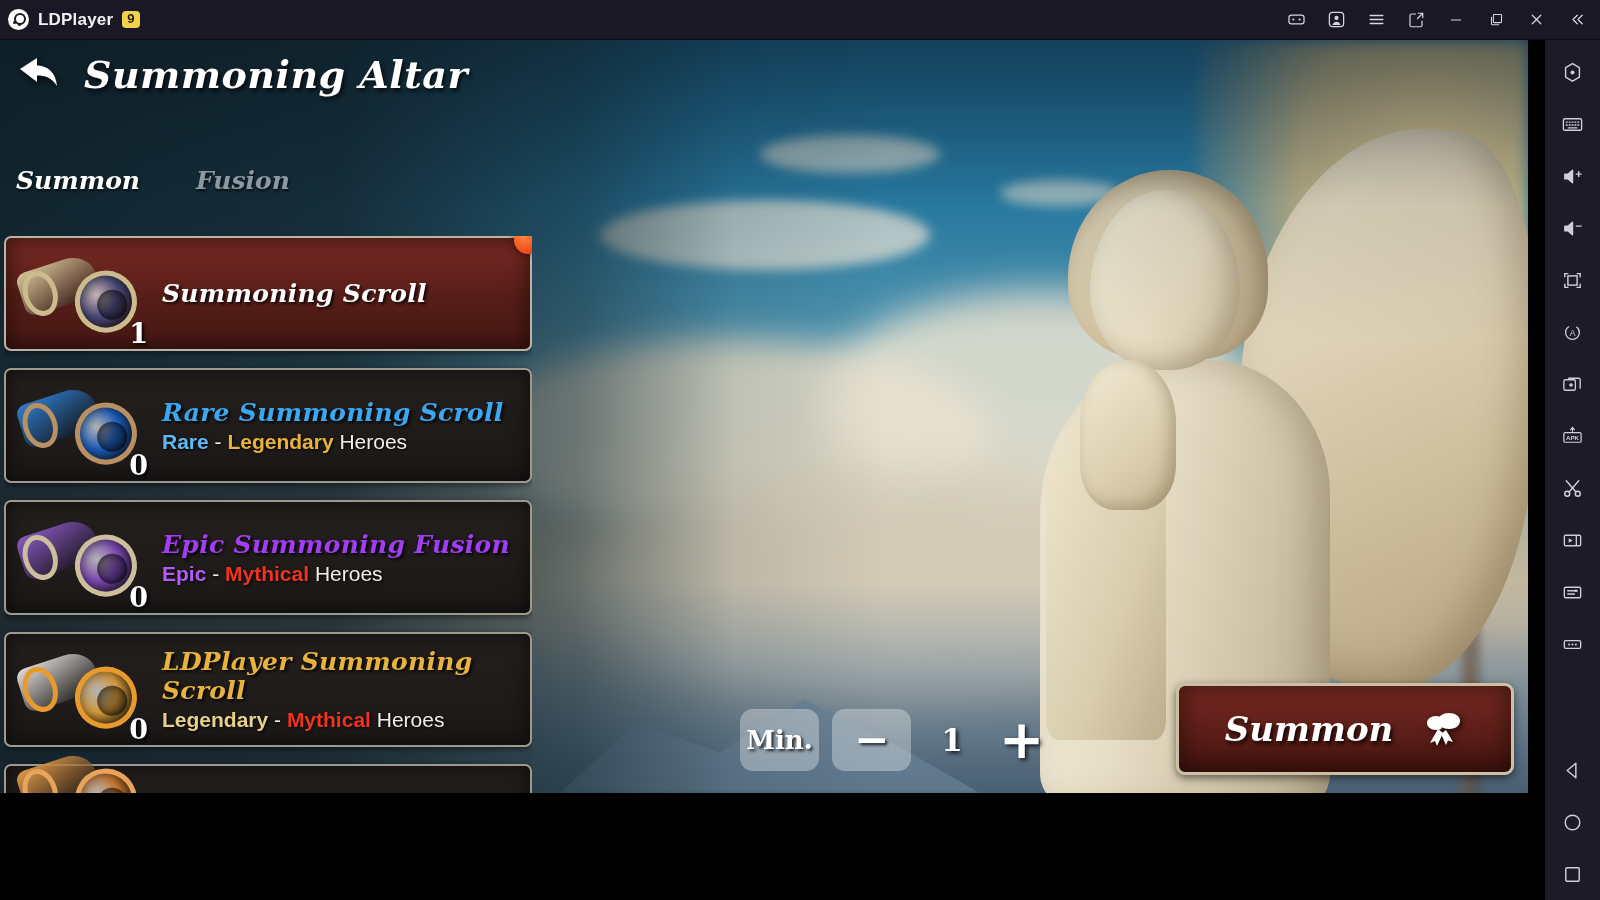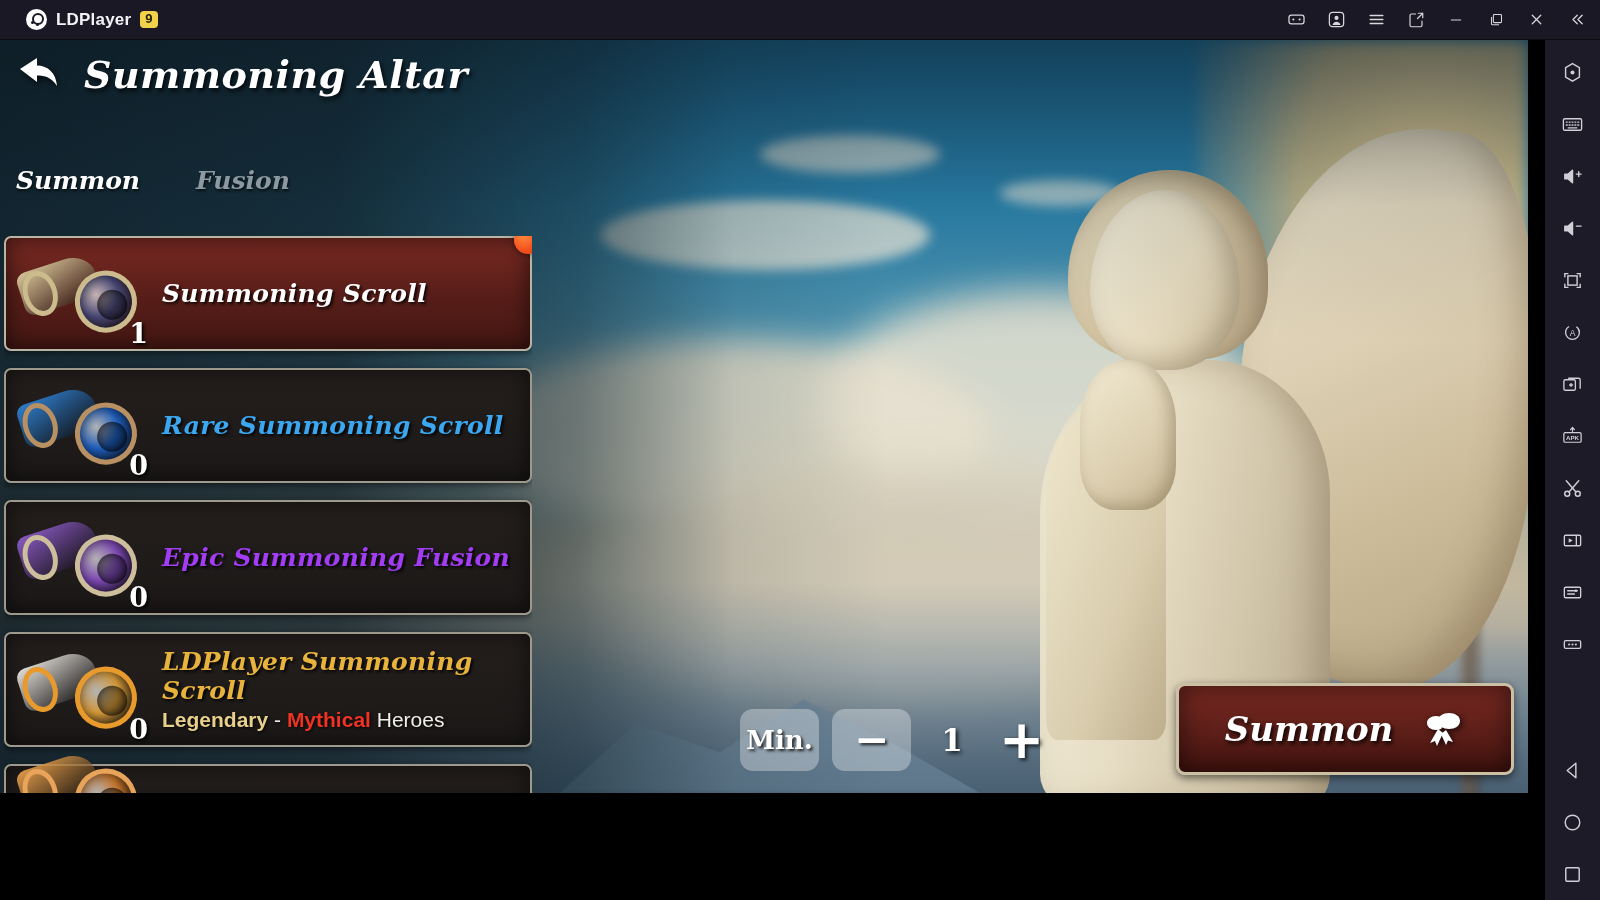--- a/index.html
+++ b/index.html
@@ -13,21 +13,21 @@
   
   #app { position: relative; width: 1600px; height: 900px; background: #000; }
 
   #titlebar {
     position: absolute; left: 0; top: 0; width: 1600px; height: 40px;
     background: #1a1824;
     display: flex; align-items: center;
     border-bottom: 1px solid #0d0c13;
     z-index: 40;
   }
-  #brand { display: flex; align-items: center; gap: 9px; padding-left: 26px; }
+  #brand { display: flex; align-items: center; gap: 9px; padding-left: 8px; }
   .ld-logo {
     width: 21px; height: 21px; border-radius: 50%;
     background: #fff; position: relative; flex: none;
   }
   .ld-logo::before {
     content: ""; position: absolute; left: 6px; top: 4px;
     width: 8px; height: 8px; border-radius: 50%;
     border: 2px solid #1a1824;
   }
   .ld-logo::after {
@@ -497,34 +497,36 @@
               <div class="art-scroll">
                 <div class="art-tube" style="background:linear-gradient(160deg,#2f7fd0,rgba(0,0,0,.45))">
                   <div class="art-ring" style="border-color:#b99062"></div>
                 </div>
                 <div class="art-disc" style="background:radial-gradient(circle at 36% 32%, #ffffffaa 0%, #1e5fbf 45%, #00000099 100%); border:5px solid #b99062"></div>
               </div>
               <div class="qty">0</div>
             </div>
             <div class="item-text">
               <div class="item-name" style="color: rgb(59, 167, 240);">Rare Summoning Scroll</div>
+              <div class="item-sub"><span class="rng" style="color: rgb(95, 185, 242);">Rare</span><span> - </span><span class="rng" style="color: rgb(232, 179, 60);">Legendary</span><span> Heroes</span></div>
             </div>
           </div>
           <div class="scroll-item">
             <div class="item-art">
               <div class="art-scroll">
                 <div class="art-tube" style="background:linear-gradient(160deg,#8a5ac4,rgba(0,0,0,.45))">
                   <div class="art-ring" style="border-color:#cdbf9c"></div>
                 </div>
                 <div class="art-disc" style="background:radial-gradient(circle at 36% 32%, #ffffffaa 0%, #7f4ab7 45%, #00000099 100%); border:5px solid #cdbf9c"></div>
               </div>
               <div class="qty">0</div>
             </div>
             <div class="item-text">
               <div class="item-name" style="color: rgb(162, 61, 245);">Epic Summoning Fusion</div>
+              <div class="item-sub"><span class="rng" style="color: rgb(179, 92, 245);">Epic</span><span> - </span><span class="rng" style="color: rgb(238, 51, 34);">Mythical</span><span> Heroes</span></div>
             </div>
           </div>
           <div class="scroll-item">
             <div class="item-art">
               <div class="art-scroll">
                 <div class="art-tube" style="background:linear-gradient(160deg,#e4e1dc,rgba(0,0,0,.45))">
                   <div class="art-ring" style="border-color:#e89a2d"></div>
                 </div>
                 <div class="art-disc" style="background:radial-gradient(circle at 36% 32%, #ffffffaa 0%, #d79b3a 45%, #00000099 100%); border:5px solid #e89a2d"></div>
               </div>

